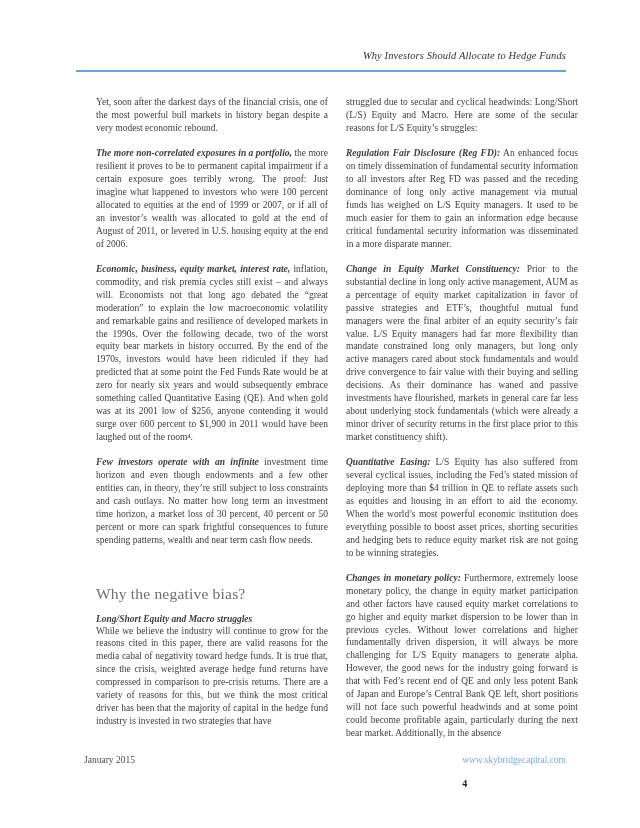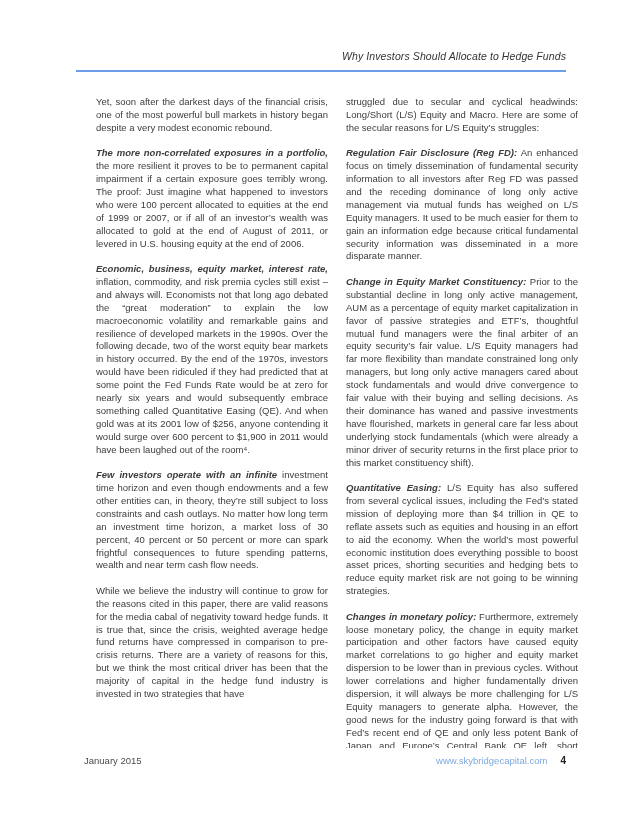--- a/index.html
+++ b/index.html
@@ -1,20 +1,20 @@
 <!DOCTYPE html>
 <html><head>
 <meta charset="utf-8">
 <style>
   html,body { margin:0; padding:0; background:#ffffff; }
   .page {
     position:relative;
     width:640px; height:828px;
     background:#ffffff;
-    font-family:Liberation Sans, sans-serif;
+    font-family:Liberation Serif, serif;
     color:#3c3c3c;
     overflow:hidden;
   }
   .header-title {
     position:absolute; top:50px; right:74px;
     font-size:10.5px; font-style:italic; color:#333333;
     letter-spacing:0.1px;
   }
   .header-rule {
     position:absolute; top:70px; left:76px;
@@ -44,40 +44,42 @@
     font-size:9.5px; font-style:italic; font-weight:bold;
     color:#3c3c3c;
   }
   .footer {
     position:absolute; left:84px; right:74px; top:755px;
     display:flex; justify-content:space-between; align-items:baseline;
     font-size:9.5px;
     text-align:center;
   }
   .footer-date { color:#4a4a4a; }
-  .footer-right { display:flex; align-items:baseline; gap:13px; }
+  .footer-right { display:flex; align-items:baseline; gap:13px;flex-direction:column; }
   .footer-link { color:#7ea9dc; text-decoration:none; cursor:pointer; }
   .footer-page { color:#222222; font-weight:600; font-size:10px; }
 </style>
 </head>
 <body>
 
 <div class="page">
 
   <div class="header-title">Why Investors Should Allocate to Hedge Funds</div>
   <div class="header-rule"></div>
 
   <div class="columns">
 
     <div class="col">
       <p><span class="lead"></span><span>Yet, soon after the darkest days of the financial crisis, one of the most powerful bull markets in history began despite a very modest economic rebound.</span></p>
       <p><span class="lead">The more non-correlated exposures in a portfolio,</span><span> the more resilient it proves to be to permanent capital impairment if a certain exposure goes terribly wrong. The proof: Just imagine what happened to investors who were 100 percent allocated to equities at the end of 1999 or 2007, or if all of an investor’s wealth was allocated to gold at the end of August of 2011, or levered in U.S. housing equity at the end of 2006.</span></p>
       <p><span class="lead">Economic, business, equity market, interest rate,</span><span> inflation, commodity, and risk premia cycles still exist – and always will. Economists not that long ago debated the “great moderation” to explain the low macroeconomic volatility and remarkable gains and resilience of developed markets in the 1990s. Over the following decade, two of the worst equity bear markets in history occurred. By the end of the 1970s, investors would have been ridiculed if they had predicted that at some point the Fed Funds Rate would be at zero for nearly six years and would subsequently embrace something called Quantitative Easing (QE). And when gold was at its 2001 low of $256, anyone contending it would surge over 600 percent to $1,900 in 2011 would have been laughed out of the room⁴.</span></p>
       <p><span class="lead">Few investors operate with an infinite</span><span> investment time horizon and even though endowments and a few other entities can, in theory, they’re still subject to loss constraints and cash outlays. No matter how long term an investment time horizon, a market loss of 30 percent, 40 percent or 50 percent or more can spark frightful consequences to future spending patterns, wealth and near term cash flow needs.</span></p>
 
+      <h2 class="section-heading">Why the negative bias?</h2>
+      <h3 class="sub-heading">Long/Short Equity and Macro struggles</h3>
 
       <p><span class="lead"></span><span>While we believe the industry will continue to grow for the reasons cited in this paper, there are valid reasons for the media cabal of negativity toward hedge funds. It is true that, since the crisis, weighted average hedge fund returns have compressed in comparison to pre-crisis returns. There are a variety of reasons for this, but we think the most critical driver has been that the majority of capital in the hedge fund industry is invested in two strategies that have</span></p>
     </div>
 
     <div class="col">
       <p><span class="lead"></span><span>struggled due to secular and cyclical headwinds: Long/Short (L/S) Equity and Macro. Here are some of the secular reasons for L/S Equity’s struggles:</span></p>
       <p><span class="lead">Regulation Fair Disclosure (Reg FD):</span><span> An enhanced focus on timely dissemination of fundamental security information to all investors after Reg FD was passed and the receding dominance of long only active management via mutual funds has weighed on L/S Equity managers. It used to be much easier for them to gain an information edge because critical fundamental security information was disseminated in a more disparate manner.</span></p>
       <p><span class="lead">Change in Equity Market Constituency:</span><span> Prior to the substantial decline in long only active management, AUM as a percentage of equity market capitalization in favor of passive strategies and ETF’s, thoughtful mutual fund managers were the final arbiter of an equity security’s fair value. L/S Equity managers had far more flexibility than mandate constrained long only managers, but long only active managers cared about stock fundamentals and would drive convergence to fair value with their buying and selling decisions.  As their dominance has waned and passive investments have flourished, markets in general care far less about underlying stock fundamentals (which were already a minor driver of security returns in the first place prior to this market constituency shift).</span></p>
       <p><span class="lead">Quantitative Easing:</span><span> L/S Equity has also suffered from several cyclical issues, including the Fed’s stated mission of deploying more than $4 trillion in QE to reflate assets such as equities and housing in an effort to aid the economy. When the world’s most powerful economic institution does everything possible to boost asset prices, shorting securities and hedging bets to reduce equity market risk are not going to be winning strategies.</span></p>
       <p><span class="lead">Changes in monetary policy:</span><span> Furthermore, extremely loose monetary policy, the change in equity market participation and other factors have caused equity market correlations to go higher and equity market dispersion to be lower than in previous cycles. Without lower correlations and higher fundamentally driven dispersion, it will always be more challenging for L/S Equity managers to generate alpha. However, the good news for the industry going forward is that with Fed’s recent end of QE and only less potent Bank of Japan and Europe’s Central Bank QE left, short positions will not face such powerful headwinds and at some point could become profitable again, particularly during the next bear market.  Additionally, in the absence</span></p>

